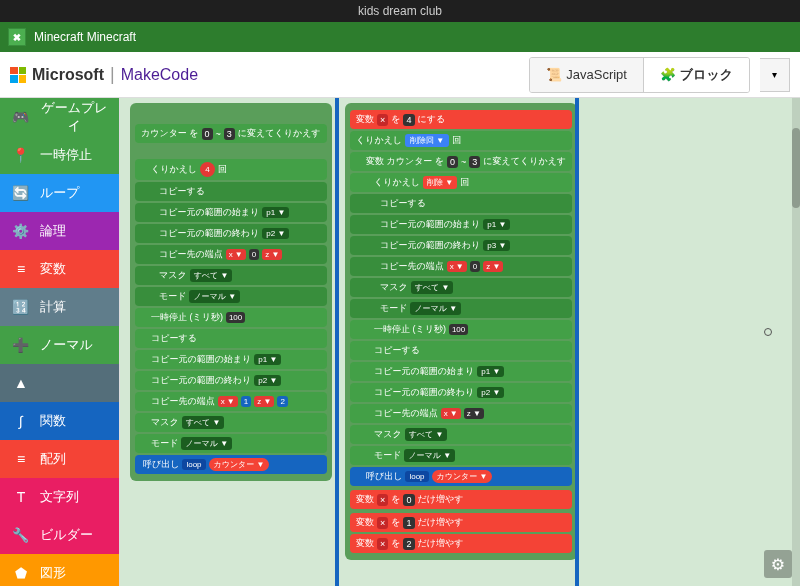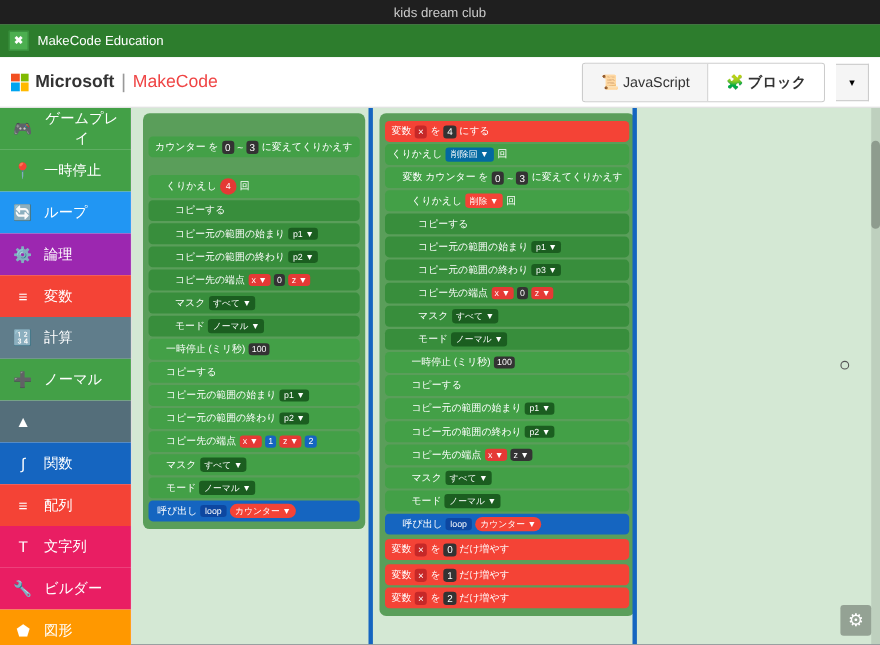--- a/index.html
+++ b/index.html
@@ -80,21 +80,21 @@
       gap: 1px;
       width: 16px;
       height: 16px;
     }
     .ms-logo-grid div:nth-child(1) { background: #f25022; }
     .ms-logo-grid div:nth-child(2) { background: #7fba00; }
     .ms-logo-grid div:nth-child(3) { background: #00a4ef; }
     .ms-logo-grid div:nth-child(4) { background: #ffb900; }
     #logo-text { font-size: 16px; font-weight: 600; color: #333; }
     #logo-separator { color: #999; font-size: 18px; }
-    #makecode-text { font-size: 16px; color: #ef4444; }
+    #makecode-text { font-size: 16px; color: #4c1d95; }
 
     .header-spacer { flex: 1; }
 
     .tab-button {
       height: 34px;
       padding: 0 16px;
       border: 1px solid #ccc;
       background: #f5f5f5;
       font-size: 13px;
       cursor: pointer;
@@ -202,21 +202,21 @@
 <body>
 
 <div id="title-bar">
   <span>kids dream club</span>
 </div>
 
 <div id="app-window">
 
   <div id="menu-bar">
     <div class="win-icon">✖</div>
-    <span>MakeCode Education</span>
+    <span>Minecraft Minecraft</span>
   </div>
 
   <div id="header">
     <div id="logo-area">
       <div class="ms-logo-grid">
         <div></div>
           <div></div>
           <div></div>
           <div></div>
       </div>
@@ -370,21 +370,21 @@
       <div style="position:absolute; left:225px; top:5px; background:#5a9e5a; border-radius:6px; padding:5px; min-width:220px;">
         <div style="background:#f44336; border-radius:4px; padding:3px 6px; margin:2px 0; font-size:9px; color:white; display:flex; align-items:center; gap:3px;">
           <span>変数</span>
           <span style="background:#c62828;border-radius:3px;padding:1px 3px;">×</span>
           <span>を</span>
           <span style="background:#333;border-radius:3px;padding:1px 3px;">4</span>
           <span>にする</span>
         </div>
         <div style="background:#43a047; border-radius:4px; padding:3px 6px; margin:2px 0; font-size:9px; color:white; display:flex; align-items:center; gap:3px;">
           <span>くりかえし</span>
-          <span style="background:#0369a1;border-radius:3px;padding:1px 5px;font-size:8px;">削除回 ▼</span>
+          <span style="background:#3b82f6;border-radius:3px;padding:1px 5px;font-size:8px;">削除回 ▼</span>
           <span>回</span>
         </div>
         <div style="background:#43a047; border-radius:4px; padding:3px 6px; margin:2px 0; font-size:9px; color:white; display:flex; align-items:center; gap:3px; padding-left:16px;">
           <span>変数 カウンター を</span>
           <span style="background:#333;border-radius:3px;padding:1px 3px;">0</span>
           <span>~</span>
           <span style="background:#333;border-radius:3px;padding:1px 3px;">3</span>
           <span>に変えてくりかえす</span>
         </div>
         <div style="background:#43a047; border-radius:4px; padding:3px 6px; margin:2px 0; font-size:9px; color:white; display:flex; align-items:center; gap:3px; padding-left:24px;">

